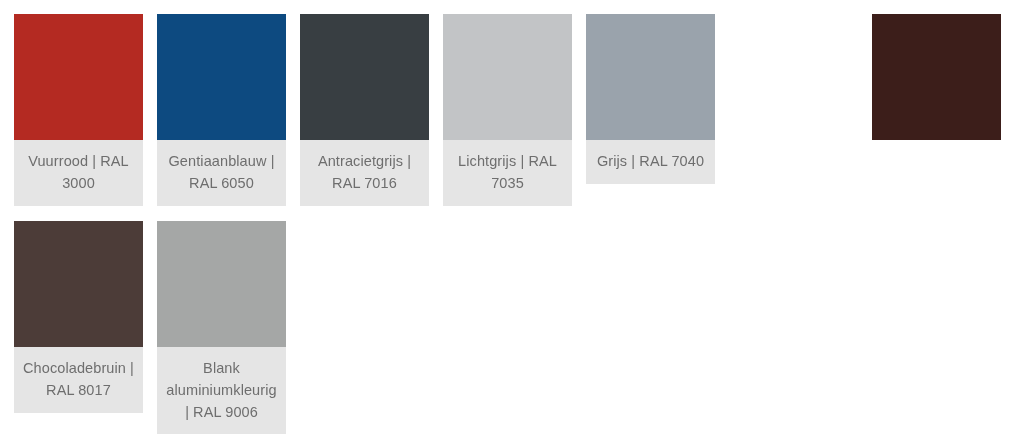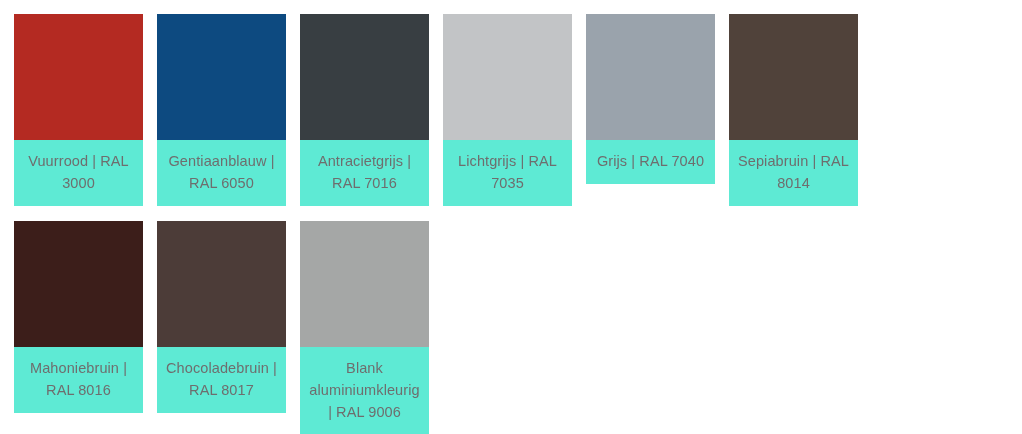--- a/index.html
+++ b/index.html
@@ -21,21 +21,21 @@
     width: 1022px;
     padding: 14px 14px 0 14px;
     display: flex;
     flex-wrap: wrap;
     align-content: flex-start;
     gap: 15px 14px;
   }
 
   .swatch-card {
     width: 129px;
-    background: #5eead4;
+    background: #e5e5e5;
     display: flex;
     flex-direction: column;
     align-items: stretch;
     align-self: flex-start;
     cursor: pointer;
   }
 
   .swatch-chip {
     width: 129px;
     height: 126px;
@@ -76,28 +76,23 @@
       <div class="swatch-caption">Antracietgrijs | RAL 7016</div>
     </div>
     <div class="swatch-card">
       <div class="swatch-chip" style="background-color: rgb(194, 196, 198);"></div>
       <div class="swatch-caption">Lichtgrijs | RAL 7035</div>
     </div>
     <div class="swatch-card">
       <div class="swatch-chip" style="background-color: rgb(154, 163, 172);"></div>
       <div class="swatch-caption">Grijs | RAL 7040</div>
     </div>
-    <div class="swatch-card">
-      <div class="swatch-chip" style="background-color: rgb(80, 66, 58);"></div>
-      <div class="swatch-caption">Sepiabruin | RAL 8014</div>
-    </div>
     <div class="grid-spacer"></div>
     <div class="swatch-card">
       <div class="swatch-chip" style="background-color: rgb(60, 30, 26);"></div>
-      <div class="swatch-caption">Mahoniebruin | RAL 8016</div>
     </div>
     <div class="swatch-card">
       <div class="swatch-chip" style="background-color: rgb(76, 60, 56);"></div>
       <div class="swatch-caption">Chocoladebruin | RAL 8017</div>
     </div>
     <div class="swatch-card">
       <div class="swatch-chip" style="background-color: rgb(165, 167, 166);"></div>
       <div class="swatch-caption">Blank aluminiumkleurig | RAL 9006</div>
     </div>
   </div>

